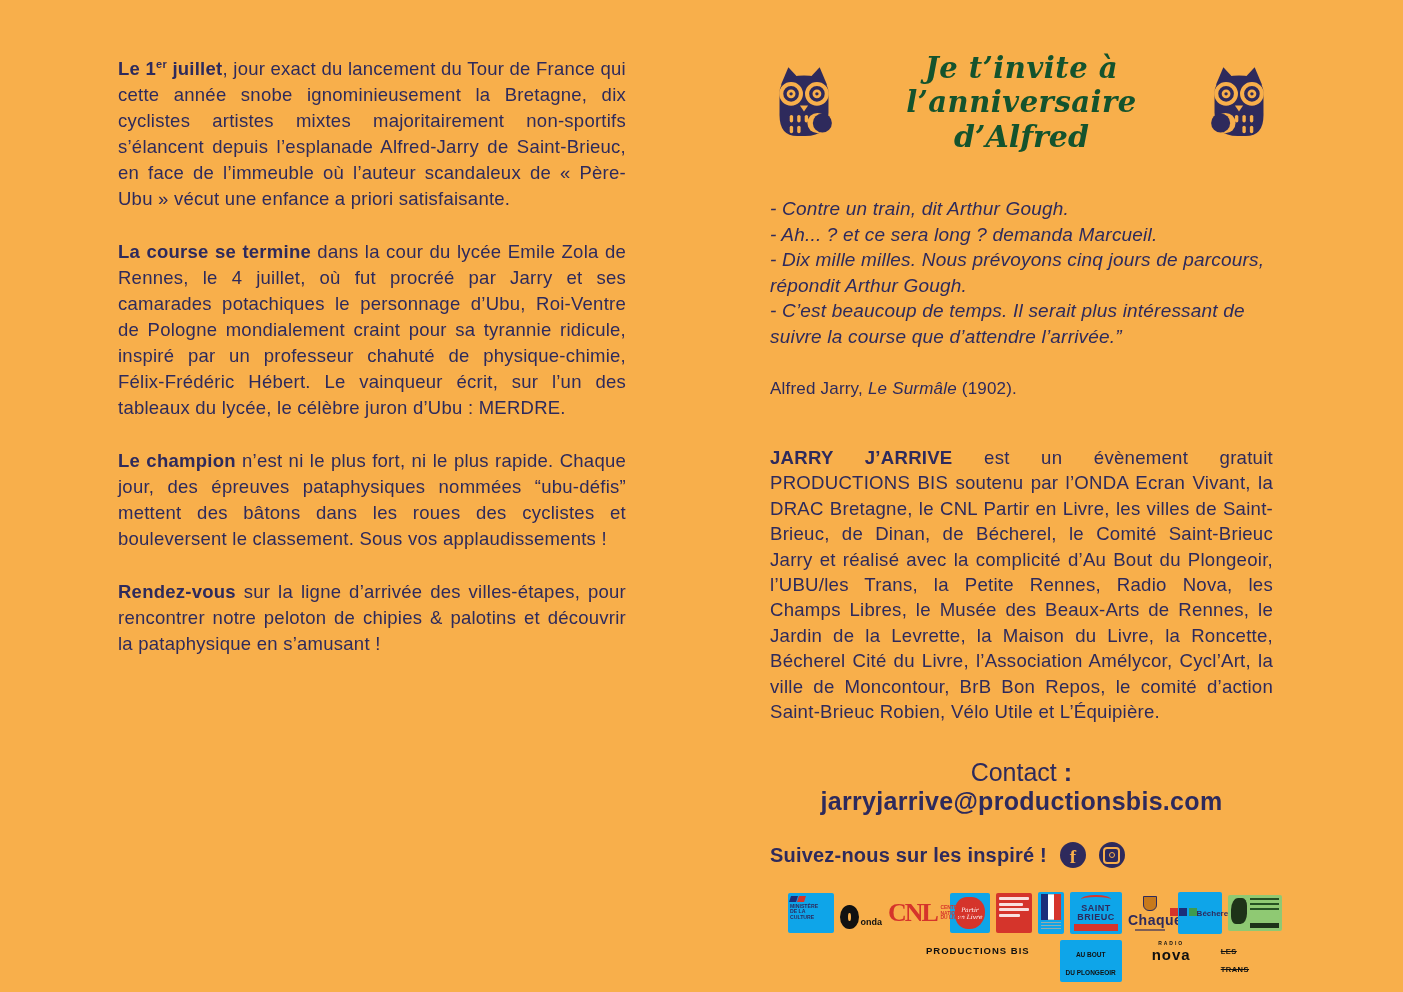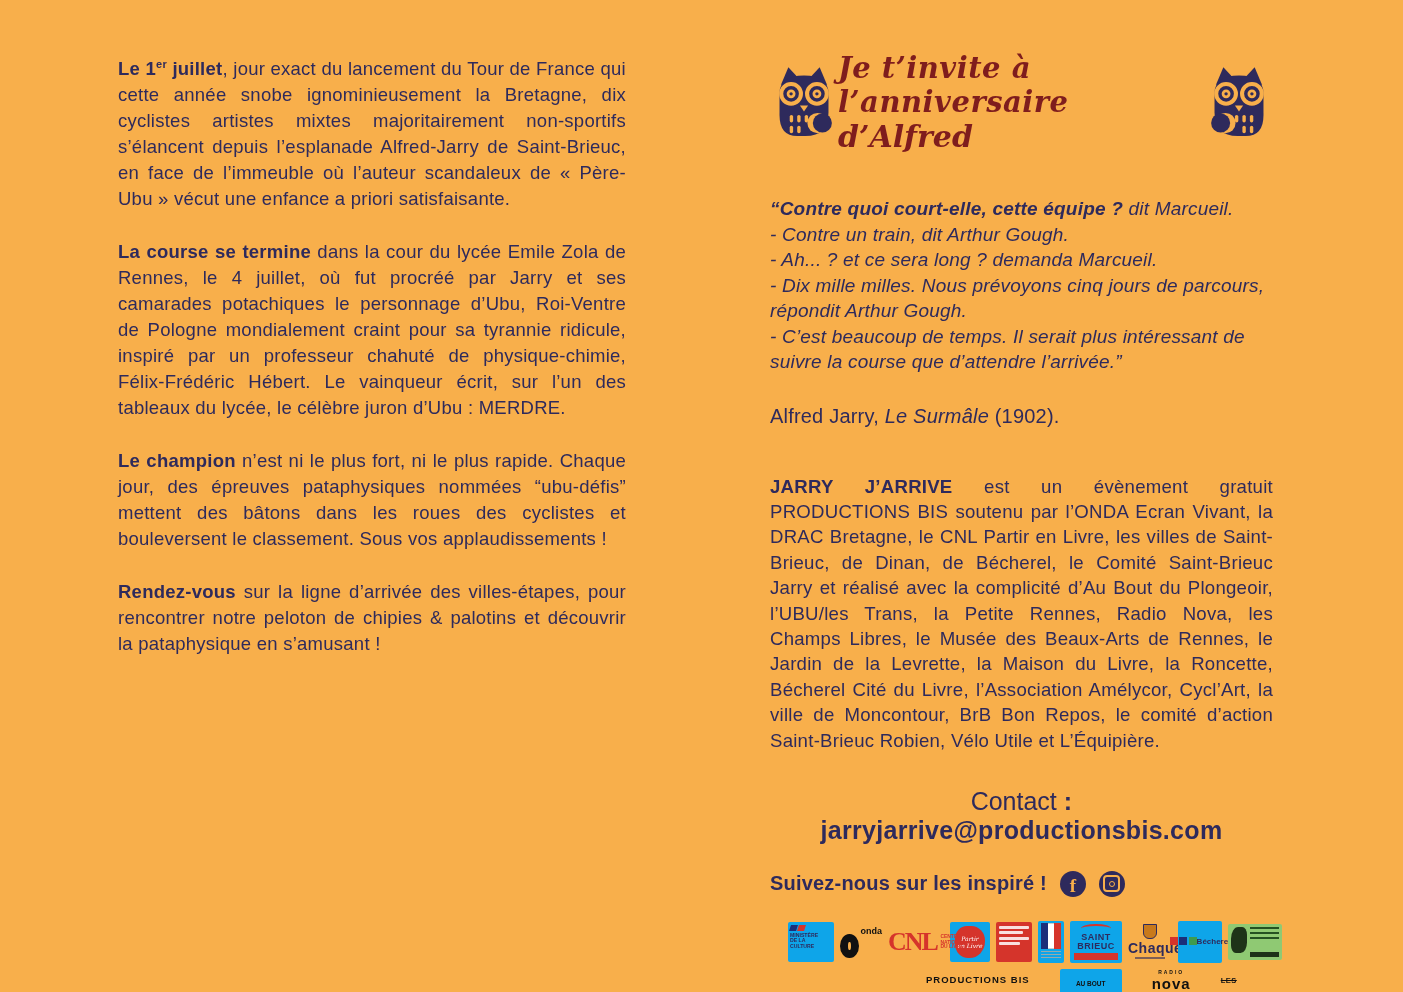--- a/index.html
+++ b/index.html
@@ -14,27 +14,27 @@
   
   .left-page{position:absolute;left:118px;top:56px;width:508px;}
   .para{font-size:18.5px;line-height:26px;text-align:justify;margin:0 0 27px 0;letter-spacing:.25px;}
   .para b{font-weight:bold;}
   .para sup{font-size:11px;vertical-align:super;line-height:0;}
   
   .right-page{position:absolute;left:770px;top:52px;width:503px;}
   .rp-header{display:flex;align-items:center;justify-content:space-between;height:100px;}
   .owl{width:68px;height:96px;flex:0 0 auto;}
   .owl.mirror{transform:scaleX(-1);}
-  .title-block{flex:1;font-family:"DejaVu Serif",serif;font-style:italic;font-weight:bold;color:#7f1d1d;}
+  .title-block{flex:1;text-align:center;font-family:"DejaVu Serif",serif;font-style:italic;font-weight:bold;color:#14532d;}
   .title-line1{font-size:29px;letter-spacing:.5px;}
   .title-line2{font-size:30px;margin-top:0px;}
   .quote{margin-top:44px;font-style:italic;}
   .quote p{margin:0;font-size:19px;line-height:25.5px;letter-spacing:.2px;}
   .quote strong{font-weight:bold;}
-  .attribution{margin-top:30px;font-size:20px;letter-spacing:.2px;}
+  .attribution{margin-top:30px;font-size:17px;letter-spacing:.2px;}
   .attribution .work{font-style:italic;}
   .info{margin-top:46px;font-size:18.6px;line-height:25.4px;text-align:justify;letter-spacing:.25px;}
   .info b{font-weight:bold;}
   .contact{margin-top:34px;text-align:center;font-size:25px;}
   .contact b{font-weight:bold;letter-spacing:.3px;}
   .social{margin-top:26px;display:flex;align-items:center;gap:9px;}
   .social-label{font-weight:bold;font-size:20px;letter-spacing:.2px;}
   .sicon{width:26px;height:26px;border-radius:50%;background:#2E2A5C;display:inline-flex;align-items:center;justify-content:center;margin-left:4px;}
   .fb-glyph{color:#F8AF4B;font-weight:bold;font-size:19px;font-family:"Liberation Serif",serif;line-height:1;margin-top:3px;}
   .ig-box{width:13px;height:13px;border:2px solid #F8AF4B;border-radius:4px;position:relative;}
@@ -47,21 +47,21 @@
   .logo-row2{display:flex;align-items:flex-start;gap:30px;margin:6px 0 0 138px;}
   .lbox{background:#0ea5e9;border-radius:2px;box-sizing:border-box;}
   .l-ministere{width:46px;height:40px;padding:3px 2px;}
   .flag-mini{display:flex;gap:1px;margin-bottom:2px;}
   .flag-mini i{display:block;width:7px;height:6px;transform:skewX(-18deg);}
   .flag-mini .fb1{background:#1B2E7A;}
   .flag-mini .fr1{background:#D5342B;}
   .mini-text{font-size:6px;font-weight:bold;color:#2E2A5C;white-space:pre-line;line-height:6px;transform:scale(.86);transform-origin:left top;}
   .l-onda{display:flex;align-items:flex-start;gap:2px;width:42px;}
   .donut{width:24px;height:24px;border:8px solid #111;border-radius:50%;box-sizing:border-box;margin-top:8px;}
-  .onda-text{font-size:9px;font-weight:bold;color:#111;}
+  .onda-text{font-size:9px;font-weight:bold;color:#111;margin-top:20px;}
   .l-cnl{display:flex;align-items:center;gap:2px;width:56px;}
   .cnl-text{font-size:26px;font-weight:bold;color:#D5342B;font-family:"Liberation Serif",serif;letter-spacing:-2px;}
   .cnl-sub{font-size:5.5px;font-weight:bold;color:#D5342B;white-space:pre-line;line-height:5.5px;transform:scale(.9);}
   .l-partir{width:40px;height:40px;padding:2px;display:flex;align-items:center;justify-content:center;}
   .pel-blob{width:30px;height:32px;background:#D5342B;border-radius:40% 46% 52% 44%;display:flex;align-items:center;justify-content:center;}
   .pel-blob span{color:#fff;font-size:6px;font-style:italic;white-space:pre-line;text-align:center;line-height:7px;font-family:"DejaVu Serif",serif;}
   .l-redbox{width:36px;height:40px;background:#D5342B;border-radius:2px;padding:4px 3px;box-sizing:border-box;}
   .l-redbox i{display:block;height:3px;background:rgba(255,255,255,.85);margin-bottom:2.5px;border-radius:1px;}
   .l-redbox i:nth-child(2){width:80%;}
   .l-redbox i:nth-child(4){width:70%;}
@@ -159,21 +159,20 @@
         <rect x="51" y="74" width="5" height="11" rx="2.5"></rect>
         <rect x="29" y="90" width="5" height="11" rx="2.5"></rect>
         <rect x="40" y="90" width="5" height="11" rx="2.5"></rect>
       </g>
       <circle cx="70" cy="86" r="15" fill="#F8AF4B"></circle>
       <circle cx="77" cy="86" r="14" fill="#2E2A5C"></circle>
     </svg>
   </div>
 
   <div class="quote">
-    <p><strong>“Contre quoi court-elle, cette équipe ?</strong><span> dit Marcueil.</span></p>
     <p>- Contre un train, dit Arthur Gough.</p>
     <p>- Ah... ? et ce sera long ? demanda Marcueil.</p>
     <p>- Dix mille milles. Nous prévoyons cinq jours de parcours, répondit Arthur Gough.</p>
     <p>- C’est beaucoup de temps. Il serait plus intéressant de suivre la course que d’attendre l’arrivée.”</p>
   </div>
 
   <p class="attribution"><span>Alfred Jarry, </span><span class="work">Le Surmâle</span><span> (1902).</span></p>
 
   <p class="info"><b>JARRY J’ARRIVE</b><span> est un évènement gratuit PRODUCTIONS BIS soutenu par l’ONDA Ecran Vivant, la DRAC Bretagne, le CNL Partir en Livre, les villes de Saint-Brieuc, de Dinan, de Bécherel, le Comité Saint-Brieuc Jarry et réalisé avec la complicité d’Au Bout du Plongeoir, l’UBU/les Trans, la Petite Rennes, Radio Nova, les Champs Libres, le Musée des Beaux-Arts de Rennes, le Jardin de la Levrette, la Maison du Livre, la Roncette, Bécherel Cité du Livre, l’Association Amélycor, Cycl’Art, la ville de Moncontour, BrB Bon Repos, le comité d’action Saint-Brieuc Robien, Vélo Utile et L’Équipière.</span></p>
 

